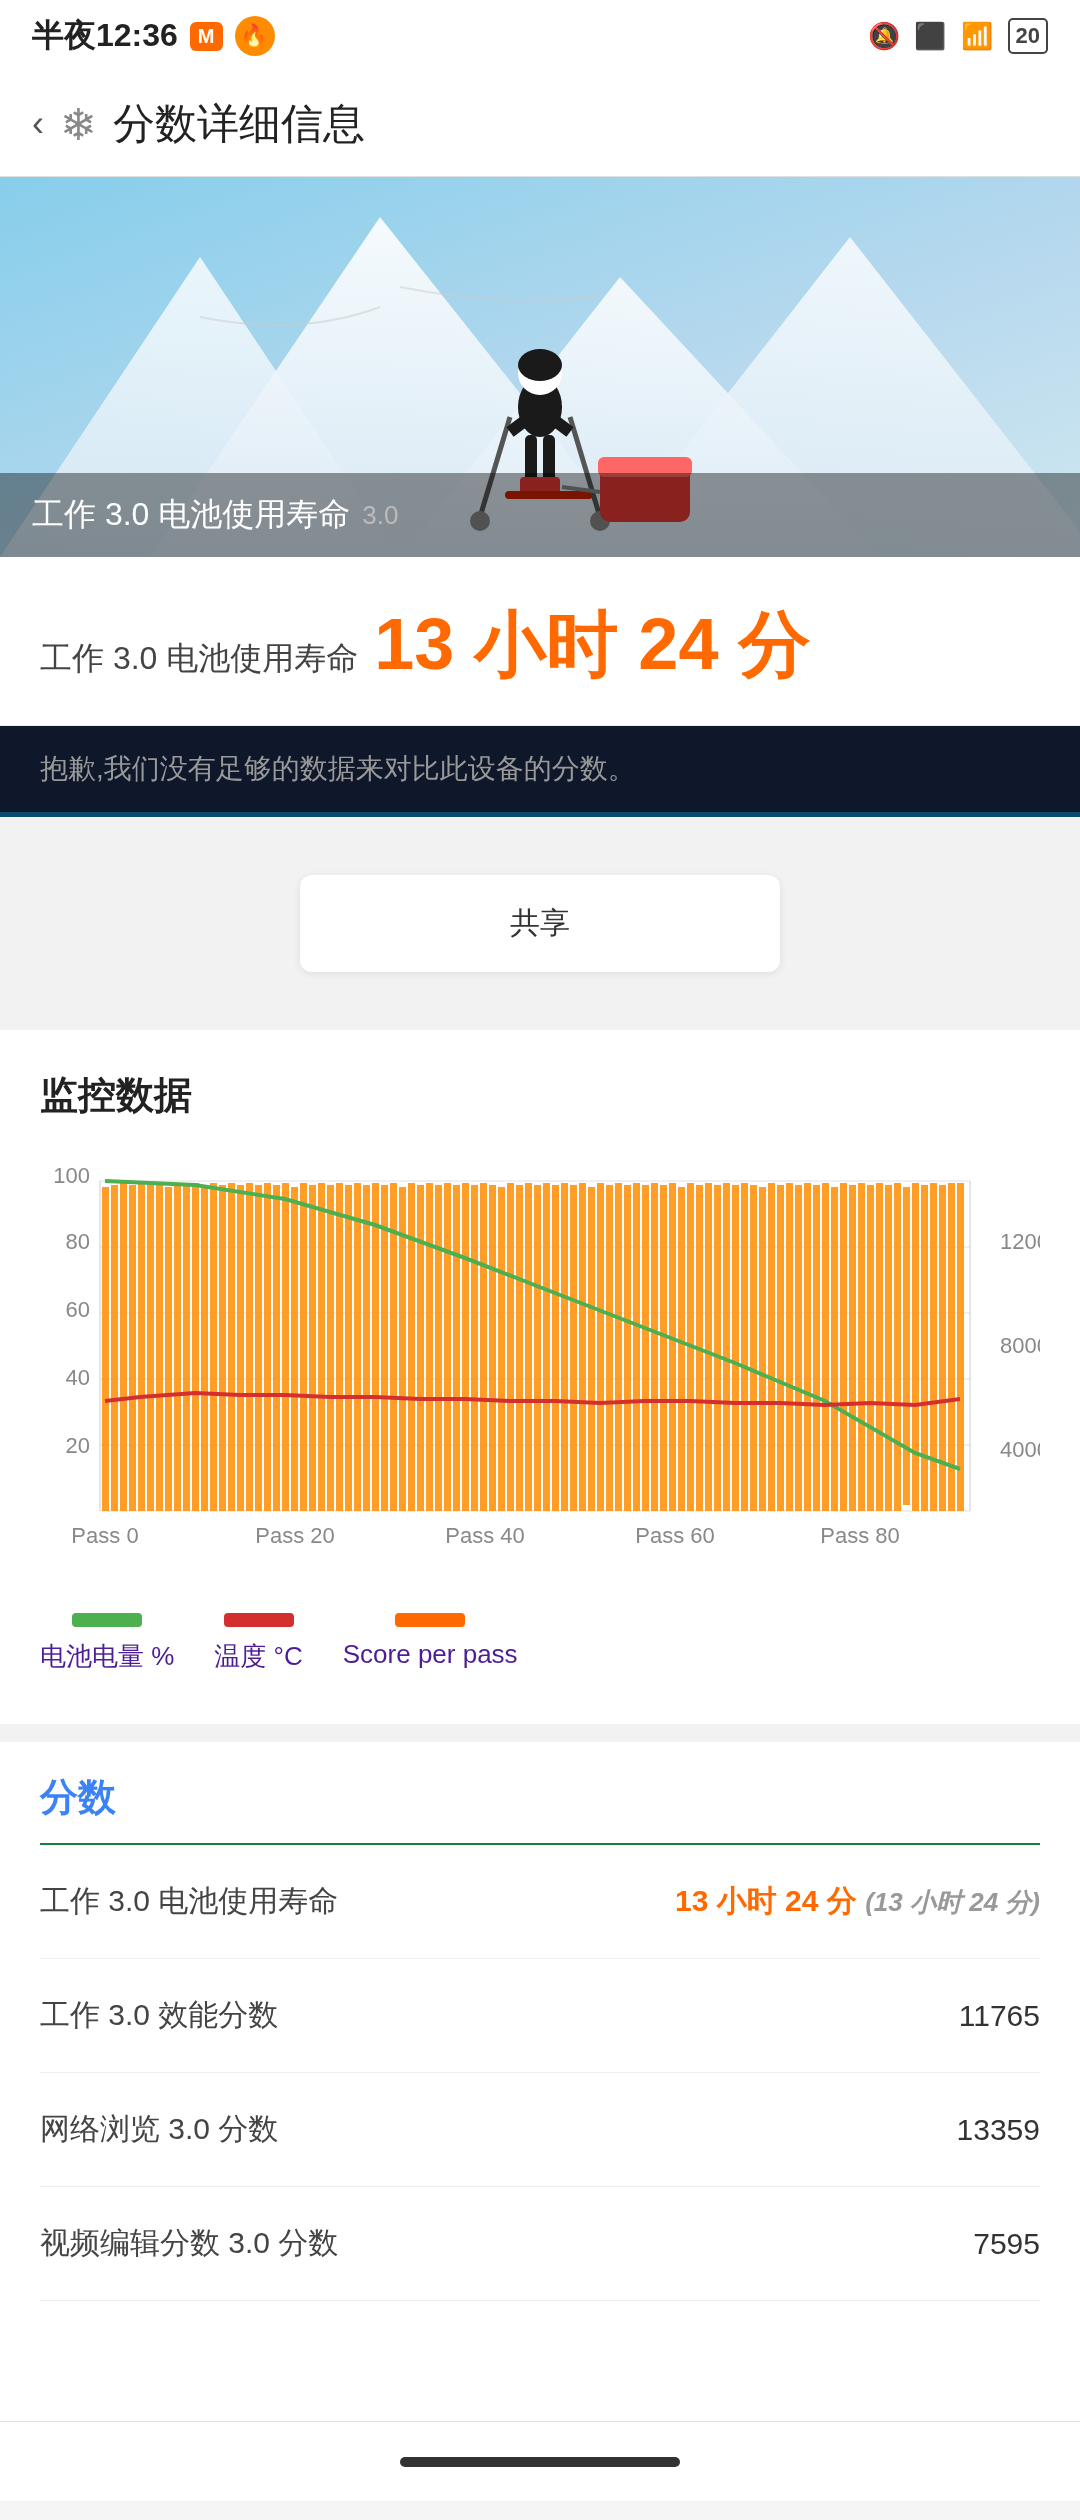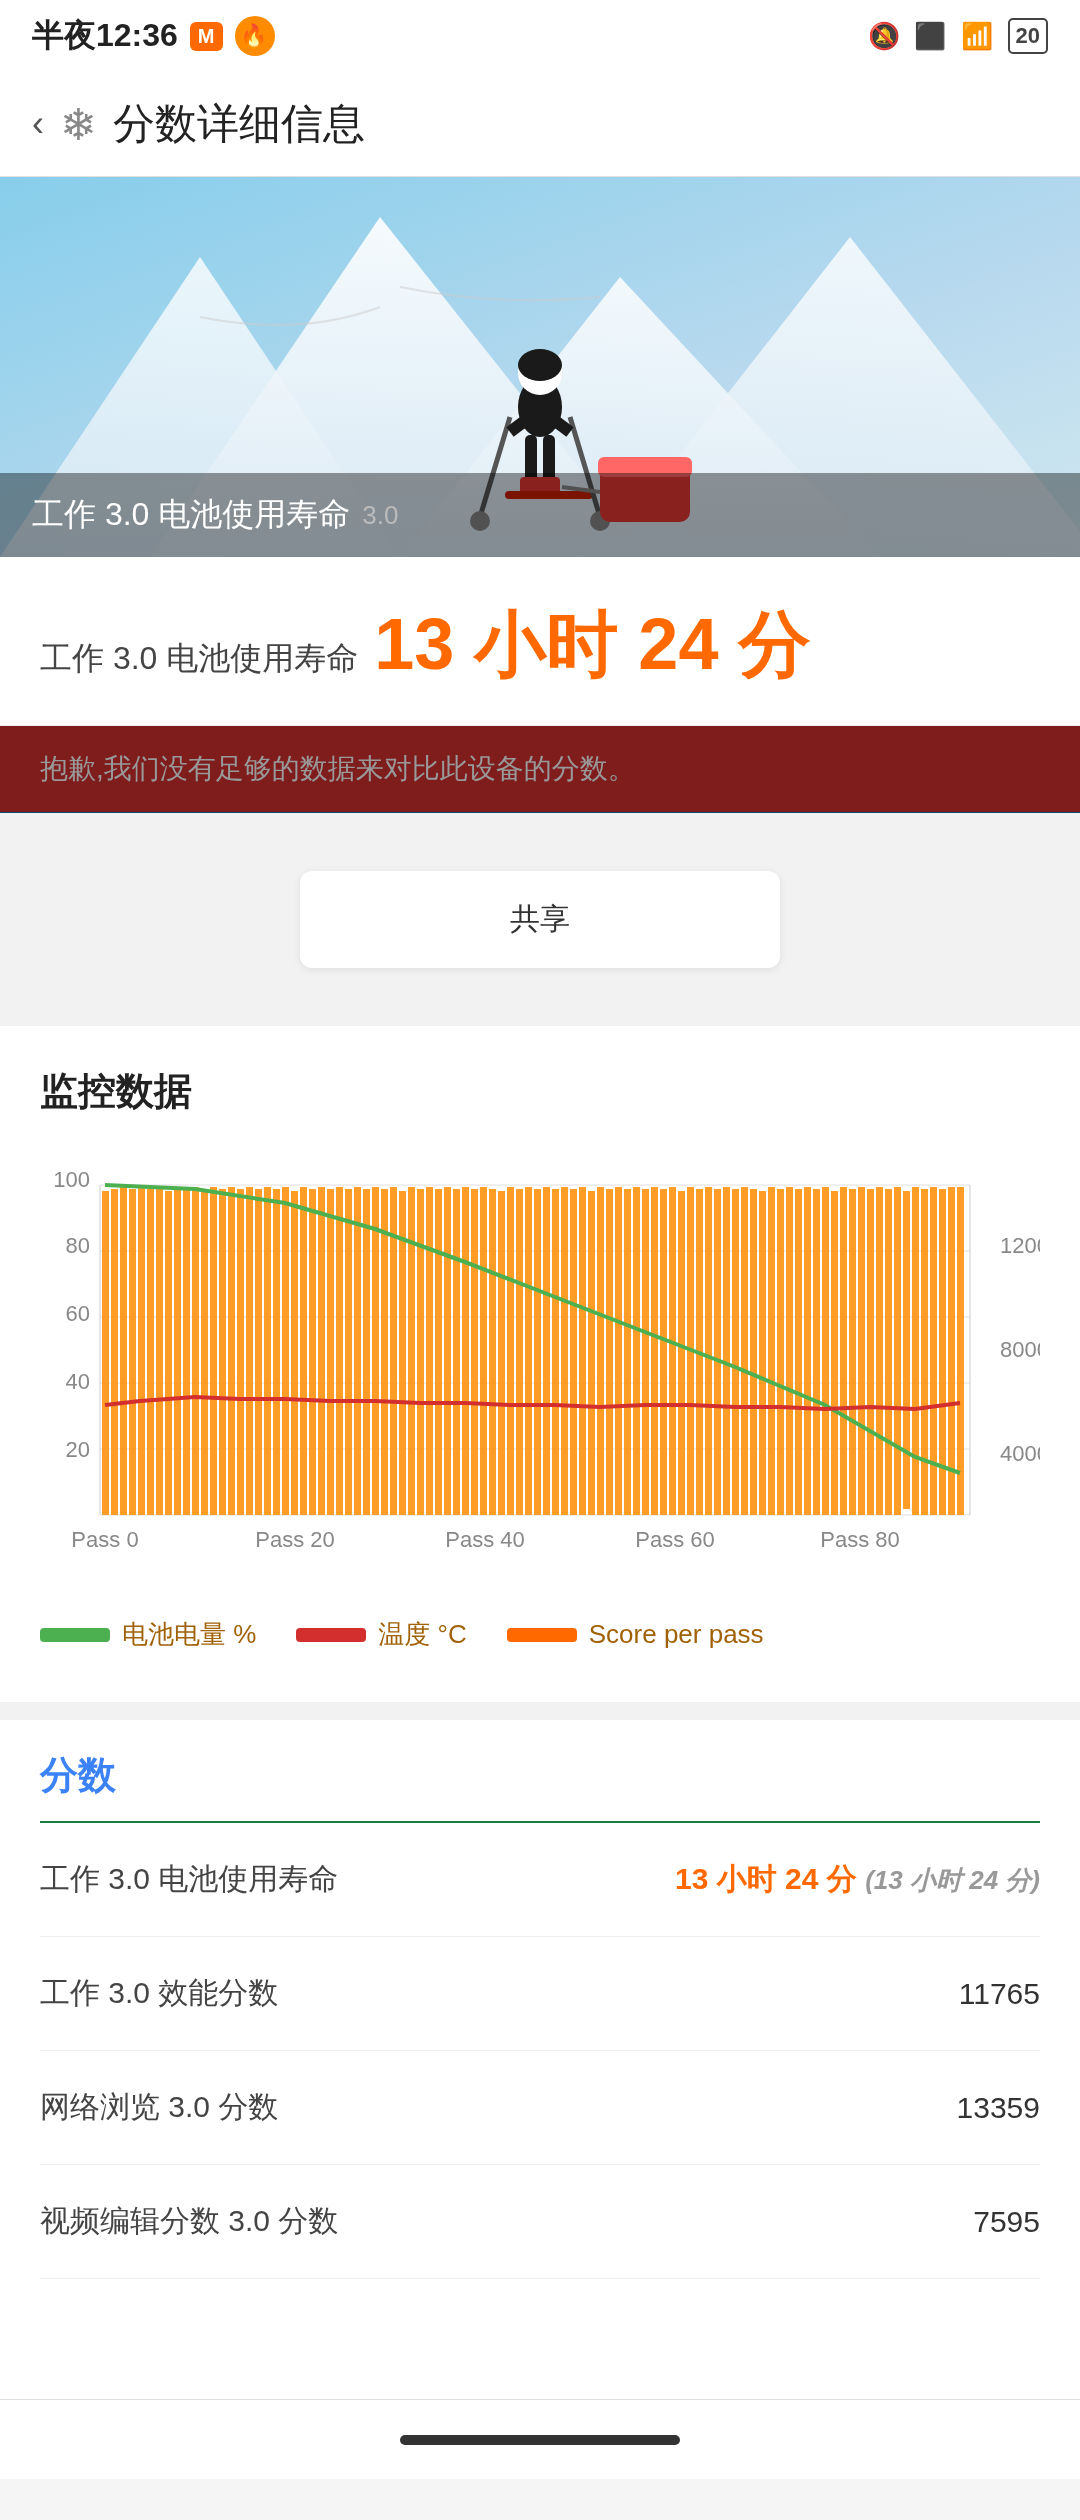--- a/index.html
+++ b/index.html
@@ -140,22 +140,22 @@
       color: #ff6900;
     }
     .main-score-row {
       display: flex;
       align-items: baseline;
       gap: 16px;
       flex-wrap: wrap;
     }
     .score-notice {
       padding: 24px 40px;
-      background: #7f1d1d;
-      border-bottom: 1px solid #0c4a6e;
+      background: #0f172a;
+      border-bottom: 5px solid #0c4a6e;
     }
     .score-notice-text {
       font-size: 28px;
       color: #999;
     }
 
     
     .share-section {
       background: #f2f2f2;
       padding: 40px;
@@ -177,21 +177,21 @@
 
     
     .monitor-section {
       background: #fff;
       padding: 40px 40px 20px;
     }
     .section-title {
       font-size: 38px;
       font-weight: 600;
       color: #222;
-      margin-bottom: 40px;
+      margin-bottom: 32px;
     }
 
     
     .chart-container {
       position: relative;
       width: 100%;
       height: 420px;
       margin-bottom: 20px;
     }
     .chart-svg {
@@ -204,21 +204,22 @@
       display: flex;
       gap: 40px;
       padding: 20px 0 30px;
       flex-wrap: wrap;
     }
     .legend-item {
       display: flex;
       align-items: center;
       gap: 12px;
       font-size: 26px;
-      color: #a16207;
+      color: #4c1d95;
+      flex-direction: column;
     }
     .legend-color {
       width: 70px;
       height: 14px;
       border-radius: 4px;
     }
 
     
     .scores-section {
       background: #fff;

